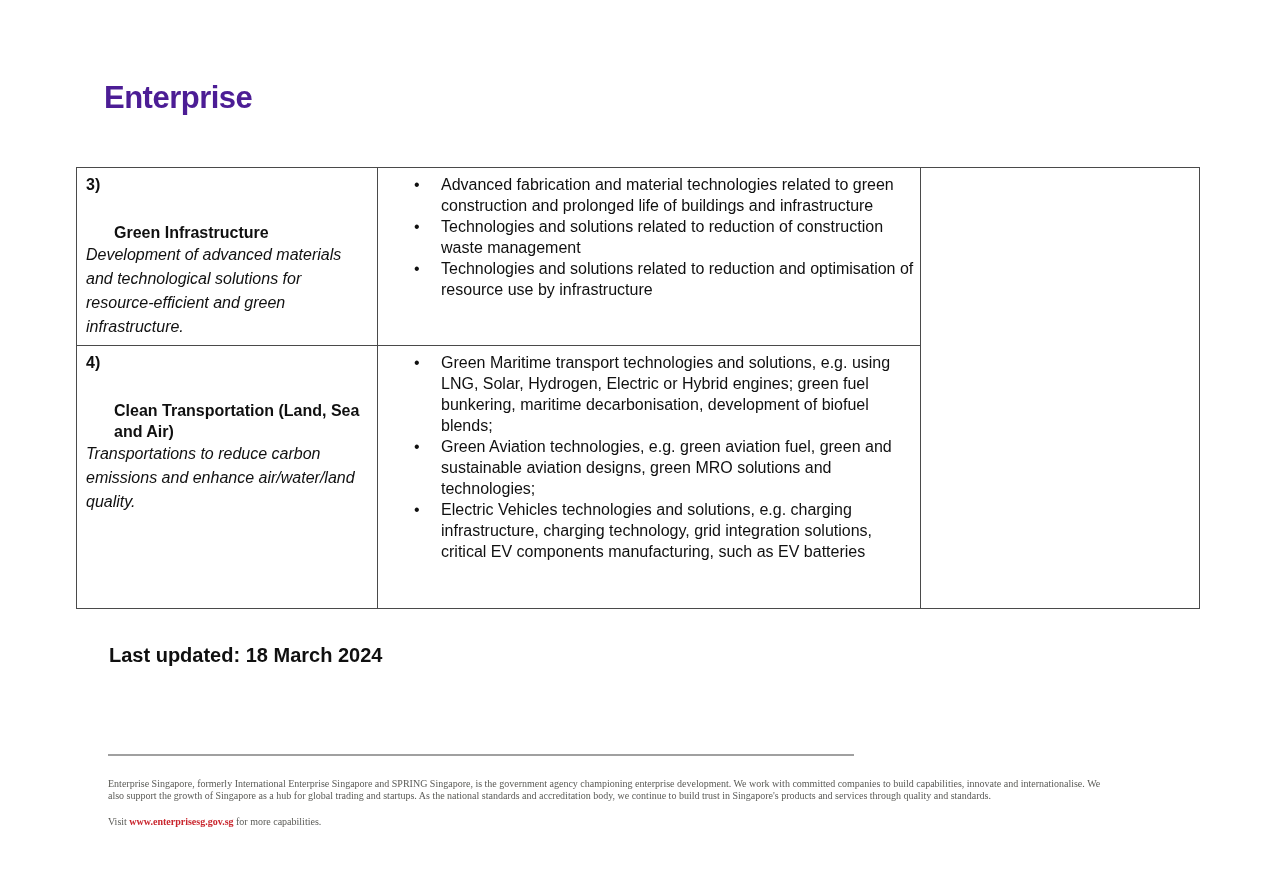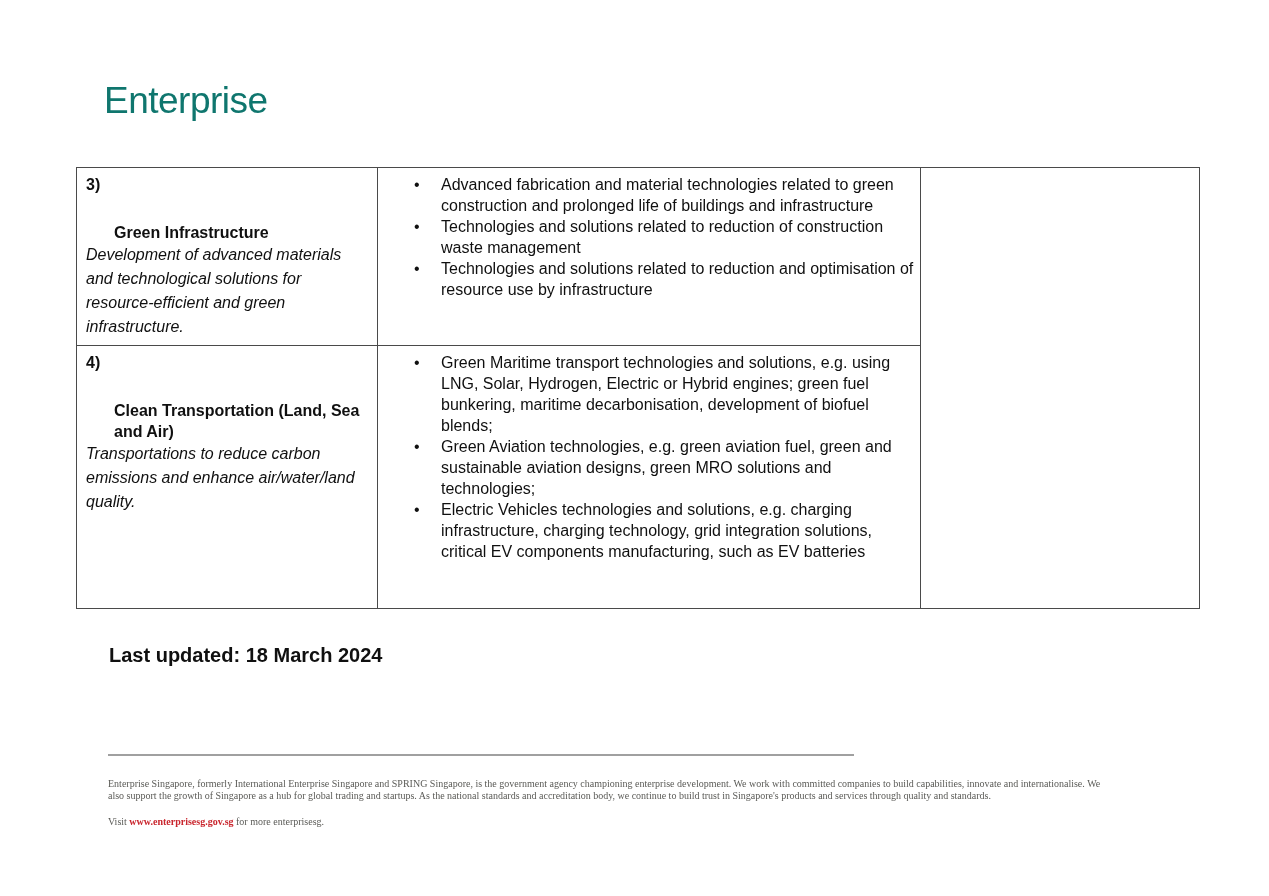--- a/index.html
+++ b/index.html
@@ -2,22 +2,22 @@
 <html><head>
 <meta charset="utf-8">
 <style>
   * { margin: 0; padding: 0; box-sizing: border-box; }
   html, body { width: 1269px; height: 896px; background: #ffffff; overflow: hidden; }
   body { font-family: "Liberation Sans", sans-serif; color: #101010; position: relative; }
 
   
   .logo { position: absolute; left: 104px; top: 82px; line-height: 1; }
   .logo-line1 {
-    font-size: 37px; font-weight: normal; letter-spacing: -0.5px;
-    color: #0f766e; display: block;
+    font-size: 31px; font-weight: bold; letter-spacing: -0.5px;
+    color: #4c1d95; display: block;
   }
   .logo-line2 {
     font-size: 34px; font-weight: bold; letter-spacing: -0.5px;
     color: #d93a40; display: block; margin-left: 20px; margin-top: -5px;
   }
 
   
   table.matrix {
     position: absolute; left: 76px; top: 167px; width: 1123px;
     border-collapse: collapse; table-layout: fixed;
@@ -135,13 +135,13 @@
 
 <div class="last-updated">Last updated: 18 March 2024</div>
 
 <div class="footer-rule"></div>
 
 <div class="footer-about">
   <div>Enterprise Singapore, formerly International Enterprise Singapore and SPRING Singapore, is the government agency championing enterprise development. We work with committed companies to build capabilities, innovate and internationalise. We</div>
   <div>also support the growth of Singapore as a hub for global trading and startups. As the national standards and accreditation body, we continue to build trust in Singapore's products and services through quality and standards.</div>
 </div>
 
-<div class="footer-visit"><span>Visit </span><a>www.enterprisesg.gov.sg</a><span> for more enterprisesg.</span></div>
+<div class="footer-visit"><span>Visit </span><a>www.enterprisesg.gov.sg</a><span> for more capabilities.</span></div>
 
 </body></html>

